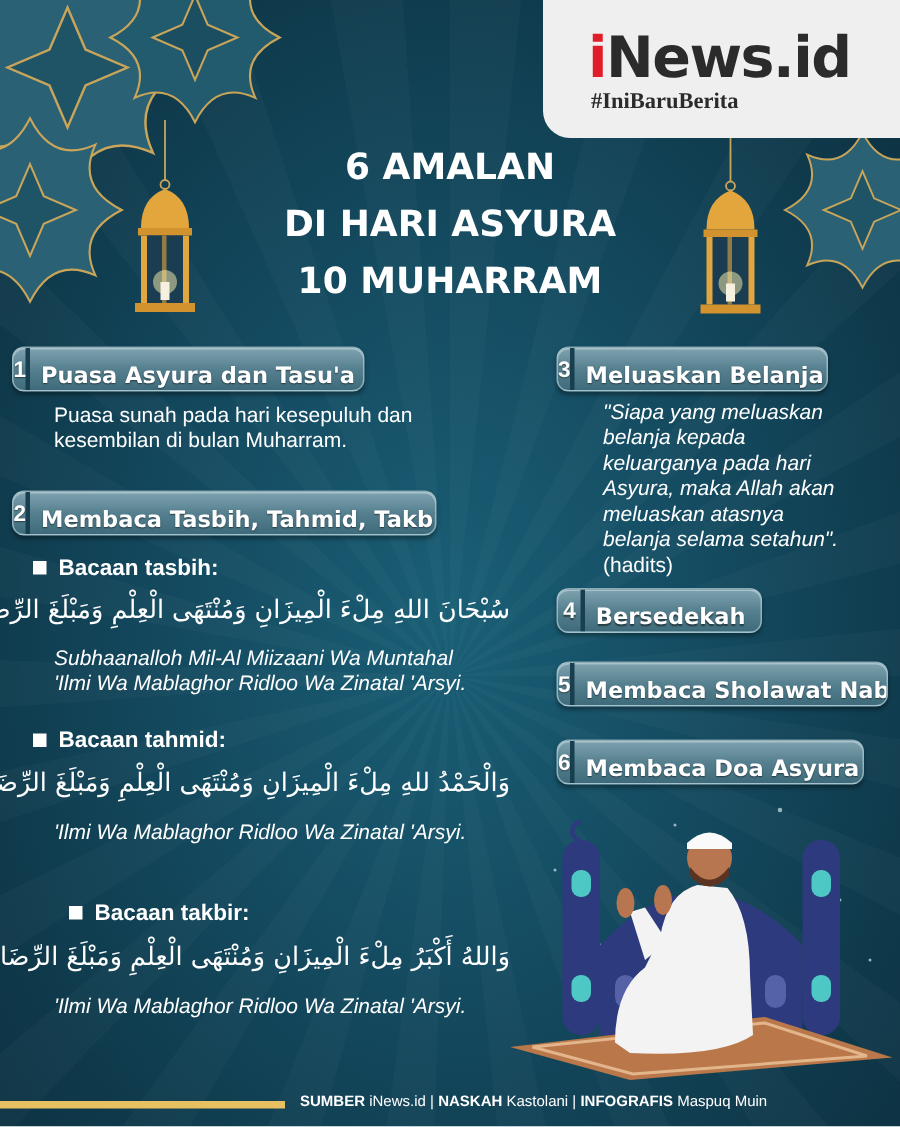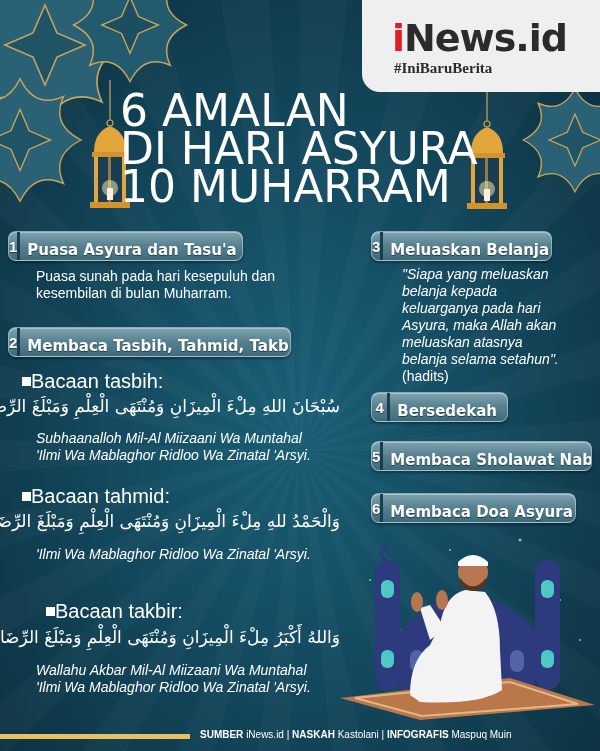--- a/index.html
+++ b/index.html
@@ -19,22 +19,22 @@
   }
   .logo {
     position:absolute; left:30px; top:16px; font-weight:bold; font-size:38px; letter-spacing:-1px; color:#2b2b2b;
     font-family:"DejaVu Sans", sans-serif;
   }
   .logo .i-red { color:#e11d2a; }
   .tagline { position:absolute; left:32px; top:60px; font-size:15px; font-weight:bold; color:#2b2b2b; font-family:Liberation Serif, serif;}
 
   
   .title {
-    position:absolute; left:120px; top:92px; width:360px; 
-    color:#ffffff; font-weight:normal; font-size:44px; line-height:38px;
+    position:absolute; left:120px; top:92px; width:360px; text-align:center;
+    color:#ffffff; font-weight:bold; font-size:24px; line-height:38px;
     font-family:"DejaVu Sans", sans-serif; letter-spacing:0px;
   }
   .title div { white-space:nowrap; }
 
   
   .deco { position:absolute; }
 
   
   .sec-head {
     position:absolute; height:28px; display:flex; align-items:stretch;
@@ -48,21 +48,21 @@
     color:#fff; font-weight:bold; font-size:15px; text-shadow:0 1px 1px rgba(0,0,0,0.5);
     border-right:3px solid #183f4f;
   }
   .sec-label {
     display:flex; align-items:center; padding:7px 10px 0 7px;
     color:#fff; font-weight:bold; font-size:15px; white-space:nowrap; text-shadow:0 1px 1px rgba(0,0,0,0.5);
     font-family:"DejaVu Sans", sans-serif;
   }
 
   .desc { position:absolute; color:#ffffff; font-size:14px; line-height:17px; }
-  .sub-head { position:absolute; color:#fff; font-weight:normal; font-size:20px; display:flex; align-items:center; }
+  .sub-head { position:absolute; color:#fff; font-weight:bold; font-size:15px; display:flex; align-items:center; gap:8px; }
   .sub-head .sq { width:9px; height:9px; background:#fff; display:inline-block; }
   .arabic { position:absolute; color:#fff; font-size:17px; direction:rtl; white-space:nowrap; font-family:"DejaVu Serif", serif; }
   .latin { position:absolute; color:#fff; font-style:italic; font-size:14px; line-height:17px; }
 
   
   .footer-bar { position:absolute; left:0; top:734px; width:190px; height:5px; background:#e7c062; }
   .credits { position:absolute; left:200px; top:729px; color:#fff; font-size:10px; white-space:nowrap; }
   .credits b { font-weight:bold; }
 </style>
 </head>
@@ -164,21 +164,20 @@
   <div class="latin" style="left:36px;top:546px;">
     <div>'Ilmi Wa Mablaghor Ridloo Wa Zinatal 'Arsyi.</div>
   </div>
 
   <div class="sub-head" style="left:22px;top:600px;padding-left:24px;">
     <span class="sq"></span>
     <span>Bacaan takbir:</span>
   </div>
   <div class="arabic" style="right:260px;top:627px;">وَاللهُ أَكْبَرُ مِلْءَ الْمِيزَانِ وَمُنْتَهَى الْعِلْمِ وَمَبْلَغَ الرِّضَا وَزِنَةَ الْعَرْشِ</div>
   <div class="latin" style="left:36px;top:662px;">
-    <div>Wallahu Akbar Mil-Al Miizaani Wa Muntahal</div>
     <div>'Ilmi Wa Mablaghor Ridloo Wa Zinatal 'Arsyi.</div>
   </div>
 
   <div class="sec-head" style="left:371px;top:231px;width:179px;">
     <div class="sec-num">3</div>
     <div class="sec-label">Meluaskan Belanja</div>
   </div>
   <div class="desc" style="left:402px;top:266px;width:195px;">
     <div class="italic" style="font-style:italic">"Siapa yang meluaskan</div>
     <div style="font-style:italic">belanja kepada</div>

